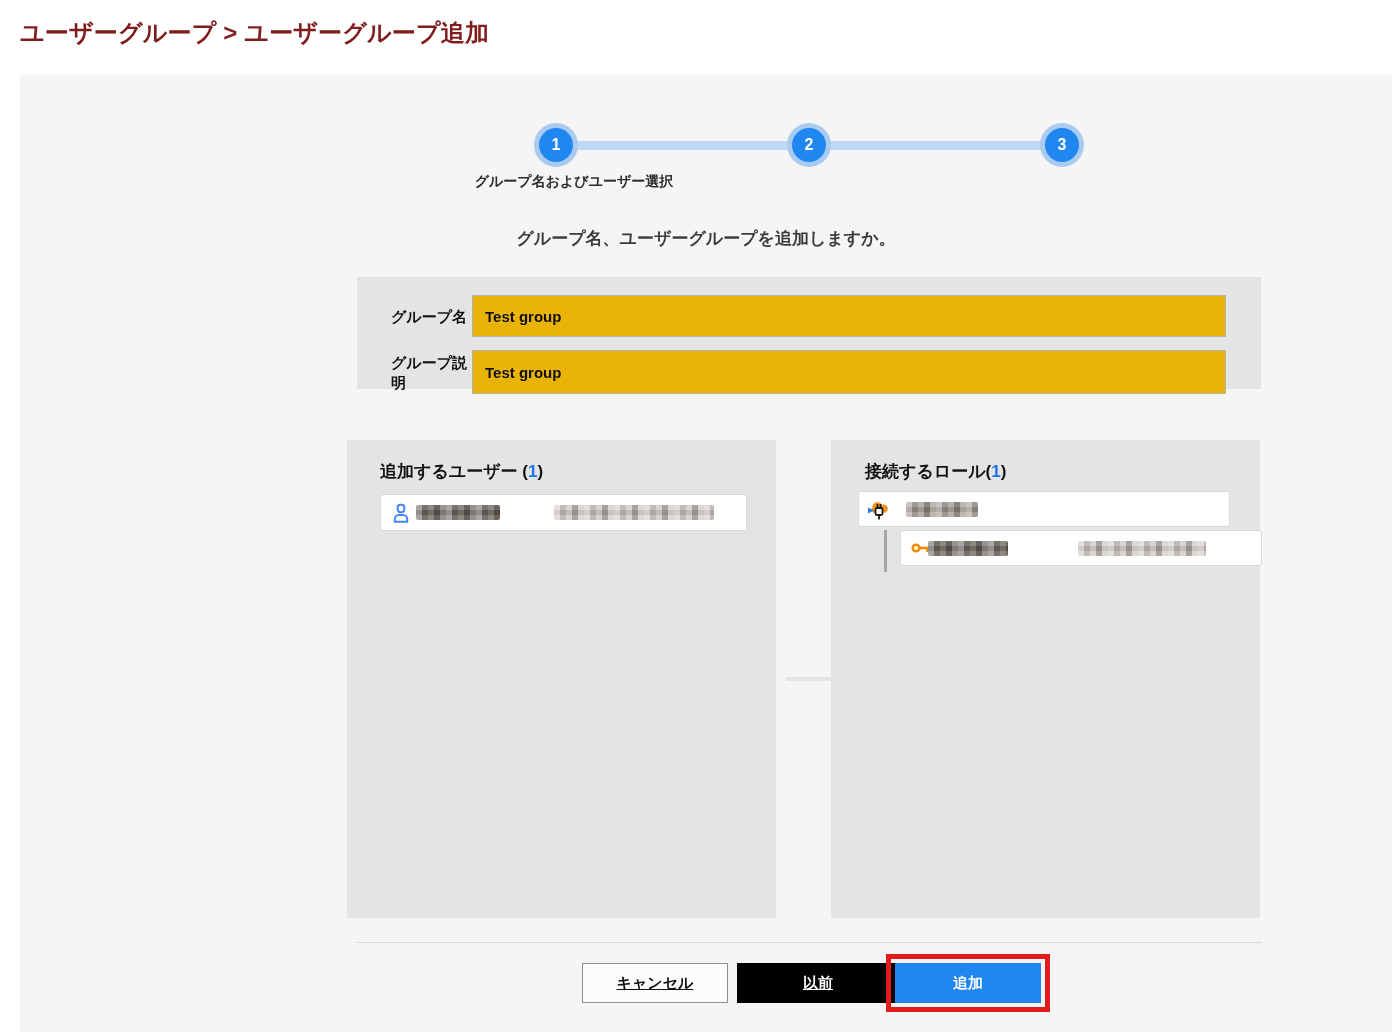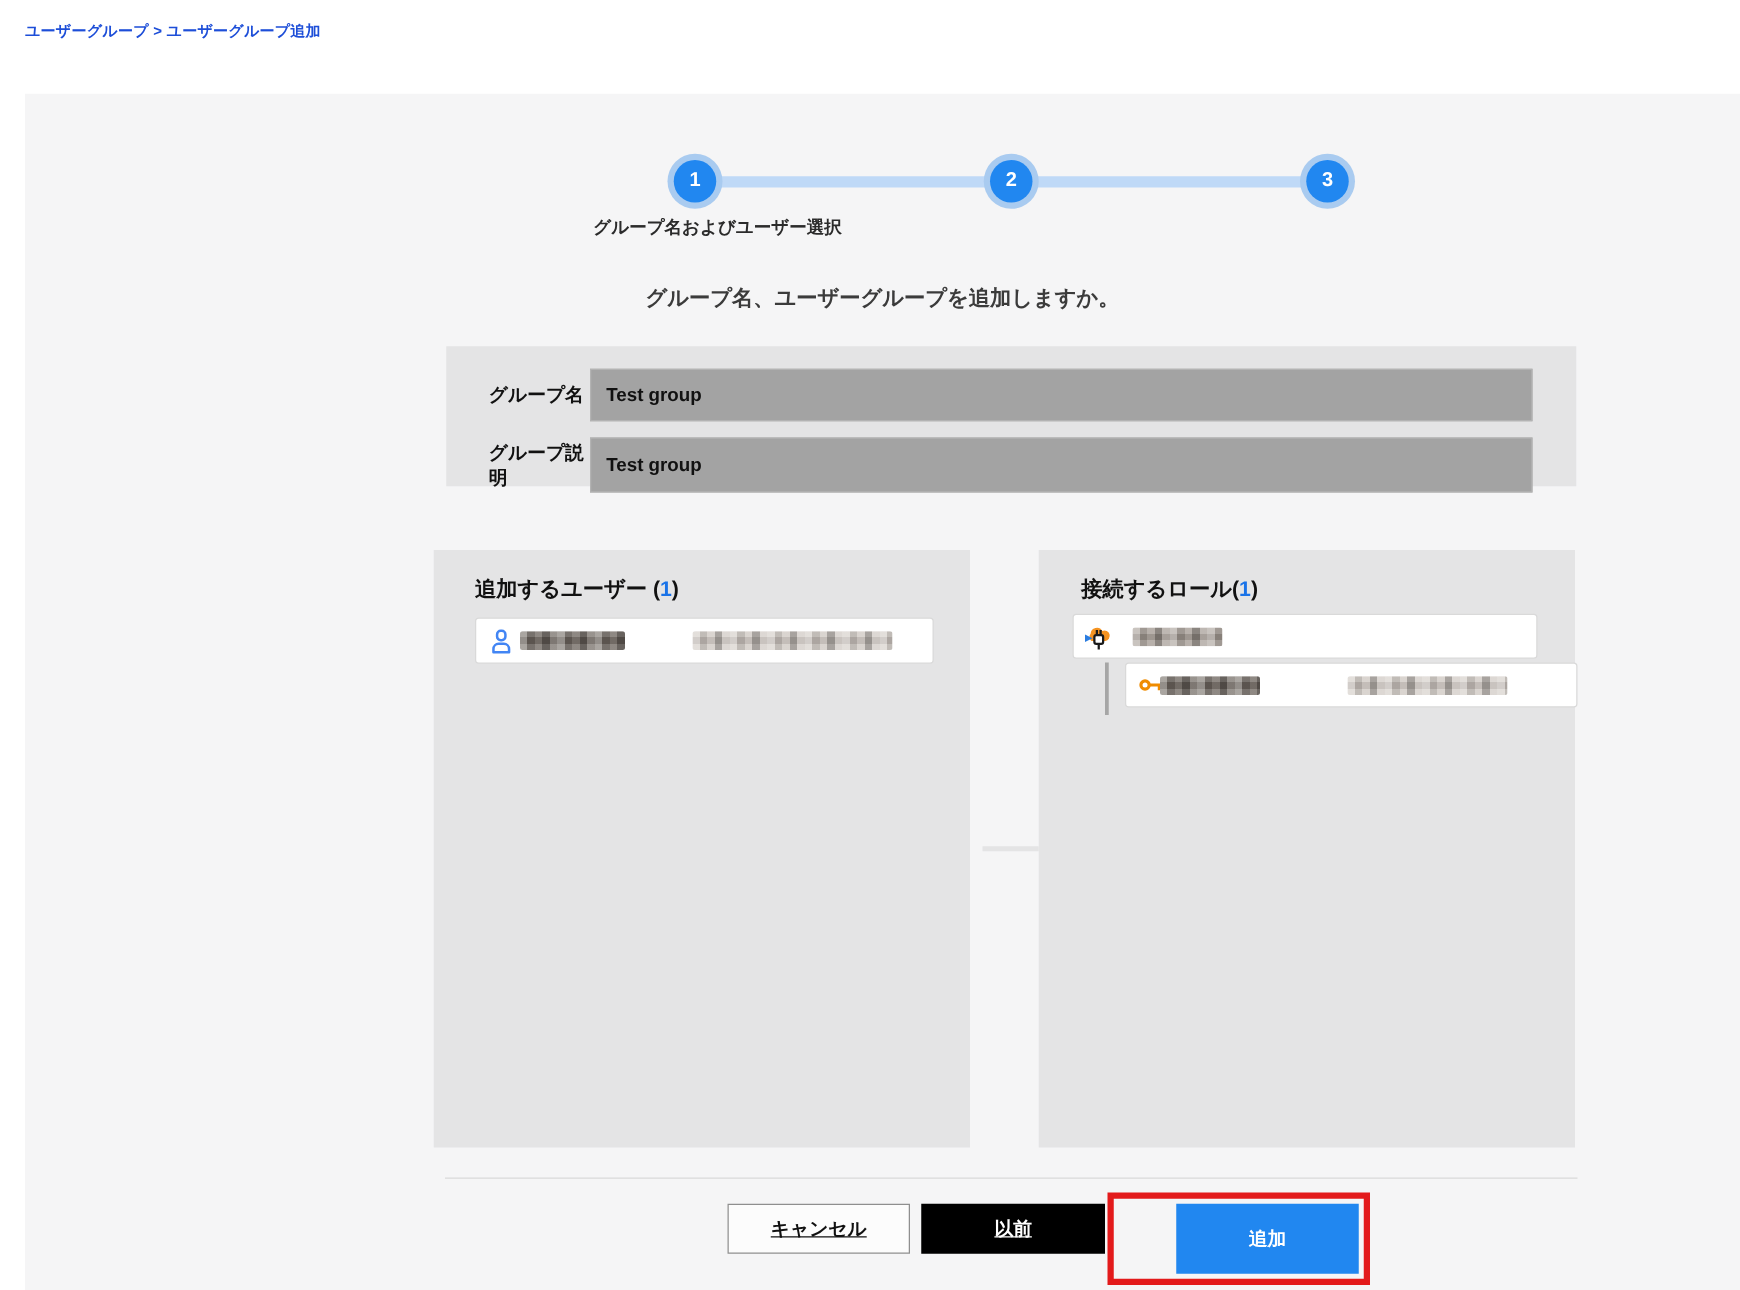--- a/index.html
+++ b/index.html
@@ -6,21 +6,21 @@
   html,body { background:#ffffff; }
   body { font-family: "Liberation Sans", "DejaVu Sans", sans-serif; }
   #page {
     position: relative; width: 1392px; height: 1032px;
     background: #ffffff; overflow: hidden;
   }
   .abs { position: absolute; }
 
   
   #page-title {
-    left: 20px; top: 17px; font-size: 12px; font-weight: 700; color: #1d4ed8;
+    left: 20px; top: 17px; font-size: 24px; font-weight: 700; color: #7f1d1d;
     letter-spacing: 0.2px;
   }
 
   
   #container {
     left: 20px; top: 75px; width: 1372px; height: 957px;
     background: #f5f5f6;
   }
 
   
@@ -51,21 +51,21 @@
   
   #form-box {
     left: 337px; top: 202px; width: 904px; height: 112px;
     background: #e4e4e5;
   }
   .form-label {
     left: 34px; width: 80px; font-size: 15px; font-weight: 700;
     color: #111; line-height: 1.3;
   }
   .form-input {
-    left: 115px; width: 754px; background: #a3a3a3;
+    left: 115px; width: 754px; background: #eab308;
     border: 1px solid #b3b3b3; display: flex; align-items: center;
     padding-left: 12px; font-size: 15px; font-weight: 700; color: #111;
   }
 
   
   .panel { top: 365px; width: 429px; height: 478px; background: #e4e4e5; }
   #users-panel { left: 327px; }
   #roles-panel { left: 811px; }
   .panel-title { font-size: 17px; font-weight: 700; color: #111; }
   .panel-title .count { color: #1a73e8; }
@@ -96,31 +96,30 @@
   #footer-divider {
     left: 336px; top: 867px; width: 906px; height: 1px; background: #d9d9d9;
   }
   .btn {
     top: 888px; height: 40px; display: flex; align-items: center;
     justify-content: center; font-size: 15px; font-weight: 700;
     cursor: pointer; border: none; text-decoration: underline;
   }
   #cancel-button { left: 562px; width: 146px; background: #fcfcfc;
     border: 1px solid #8f8f8f; color: #111; }
-  #previous-button { left: 717px; width: 147px; background: #000; color: #fff; }
+  #previous-button { left: 717px; width: 162px; background: #000; color: #fff; }
   #add-highlight {
     left: 866px; top: 879px; padding: 4px;
     border: 5px solid #e31a1b;
   }
   #add-button {
-    position: relative; width: 146px; height: 56px;
+    position: relative; width: 146px; height: 40px;
     background: #2187f0; color: #fff; font-size: 15px; font-weight: 700;
     display: flex; align-items: center; justify-content: center; cursor: pointer;
     border: none;
-    margin-left: 46px;
   }
 </style>
 </head>
 <body>
 
 <div id="page">
 
   <div class="abs" id="page-title">ユーザーグループ &gt; ユーザーグループ追加</div>
 
   <div class="abs" id="container">

